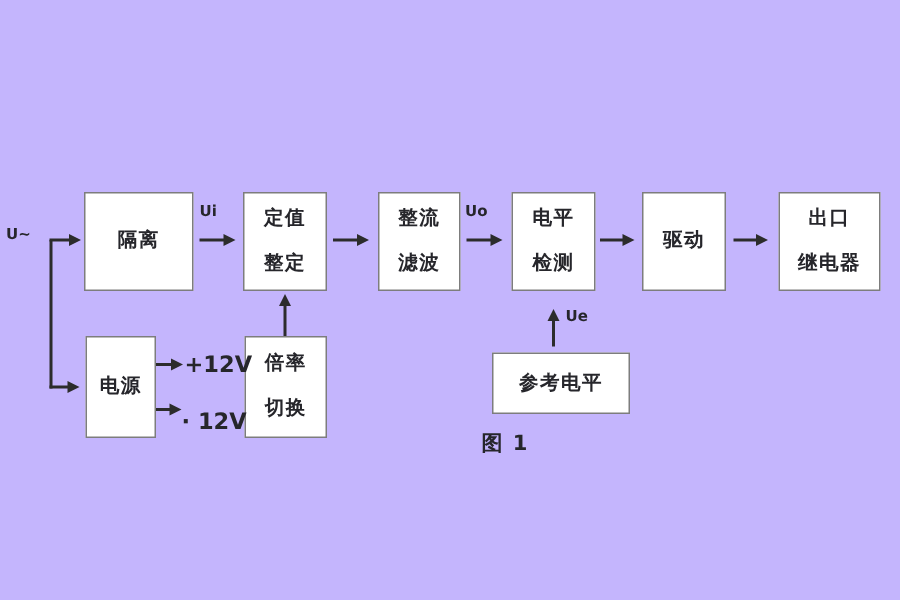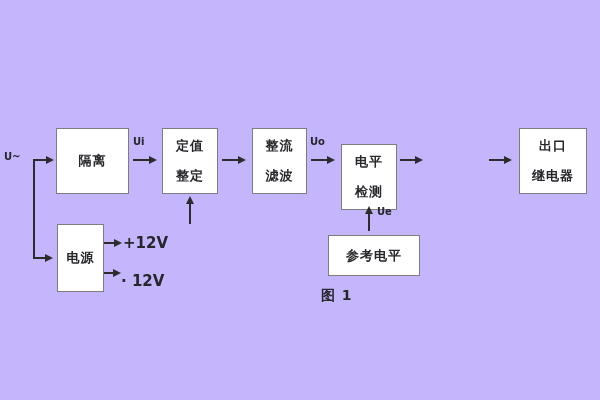--- a/index.html
+++ b/index.html
@@ -12,21 +12,21 @@
     position:absolute;border:1px solid #7d7d7d;background:#ffffff;
     display:flex;flex-direction:column;align-items:center;justify-content:center;
     font-size:13px;font-weight:600;letter-spacing:1px;line-height:30px;
     box-sizing:border-box;text-align:center;
   }
   .box span{display:block;}
   
   .b1{left:56px;top:128px;width:73px;height:66px;}
   .b2{left:162px;top:128px;width:56px;height:66px;}
   .b3{left:252px;top:128px;width:55px;height:66px;}
-  .b4{left:341px;top:144px;width:56px;height:66px;}
+  .b4{left:341px;top:128px;width:56px;height:66px;}
   .b5{left:428px;top:128px;width:56px;height:66px;}
   .b6{left:519px;top:128px;width:68px;height:66px;}
   
   .b7{left:57px;top:224px;width:47px;height:68px;}
   .b8{left:163px;top:224px;width:55px;height:68px;}
   .b9{left:328px;top:235px;width:92px;height:41px;}
   
   .hline,.vline{position:absolute;background:#2c2c2c;}
   .hline{height:2px;}
   .vline{width:2px;}
@@ -50,27 +50,34 @@
     <span>滤波</span>
   </div>
   <div class="box b2">
     <span>定值</span>
     <span>整定</span>
   </div>
   <div class="box b4">
     <span>电平</span>
     <span>检测</span>
   </div>
+  <div class="box b5">
+    <span>驱动</span>
+  </div>
   <div class="box b6">
     <span>出口</span>
     <span>继电器</span>
   </div>
 
   <div class="box b7">
     <span>电源</span>
+  </div>
+  <div class="box b8">
+    <span>倍率</span>
+    <span>切换</span>
   </div>
   <div class="box b9">
     <span>参考电平</span>
   </div>
 
   <div class="vline" style="left:33px;top:160px;height:99px;"></div>
   <div class="hline" style="left:33px;top:159px;width:14px;"></div>
   <span class="arr-r" style="left:46px;top:156px;"></span>
   <div class="hline" style="left:33px;top:257px;width:13px;"></div>
   <span class="arr-r" style="left:45px;top:254px;"></span>

